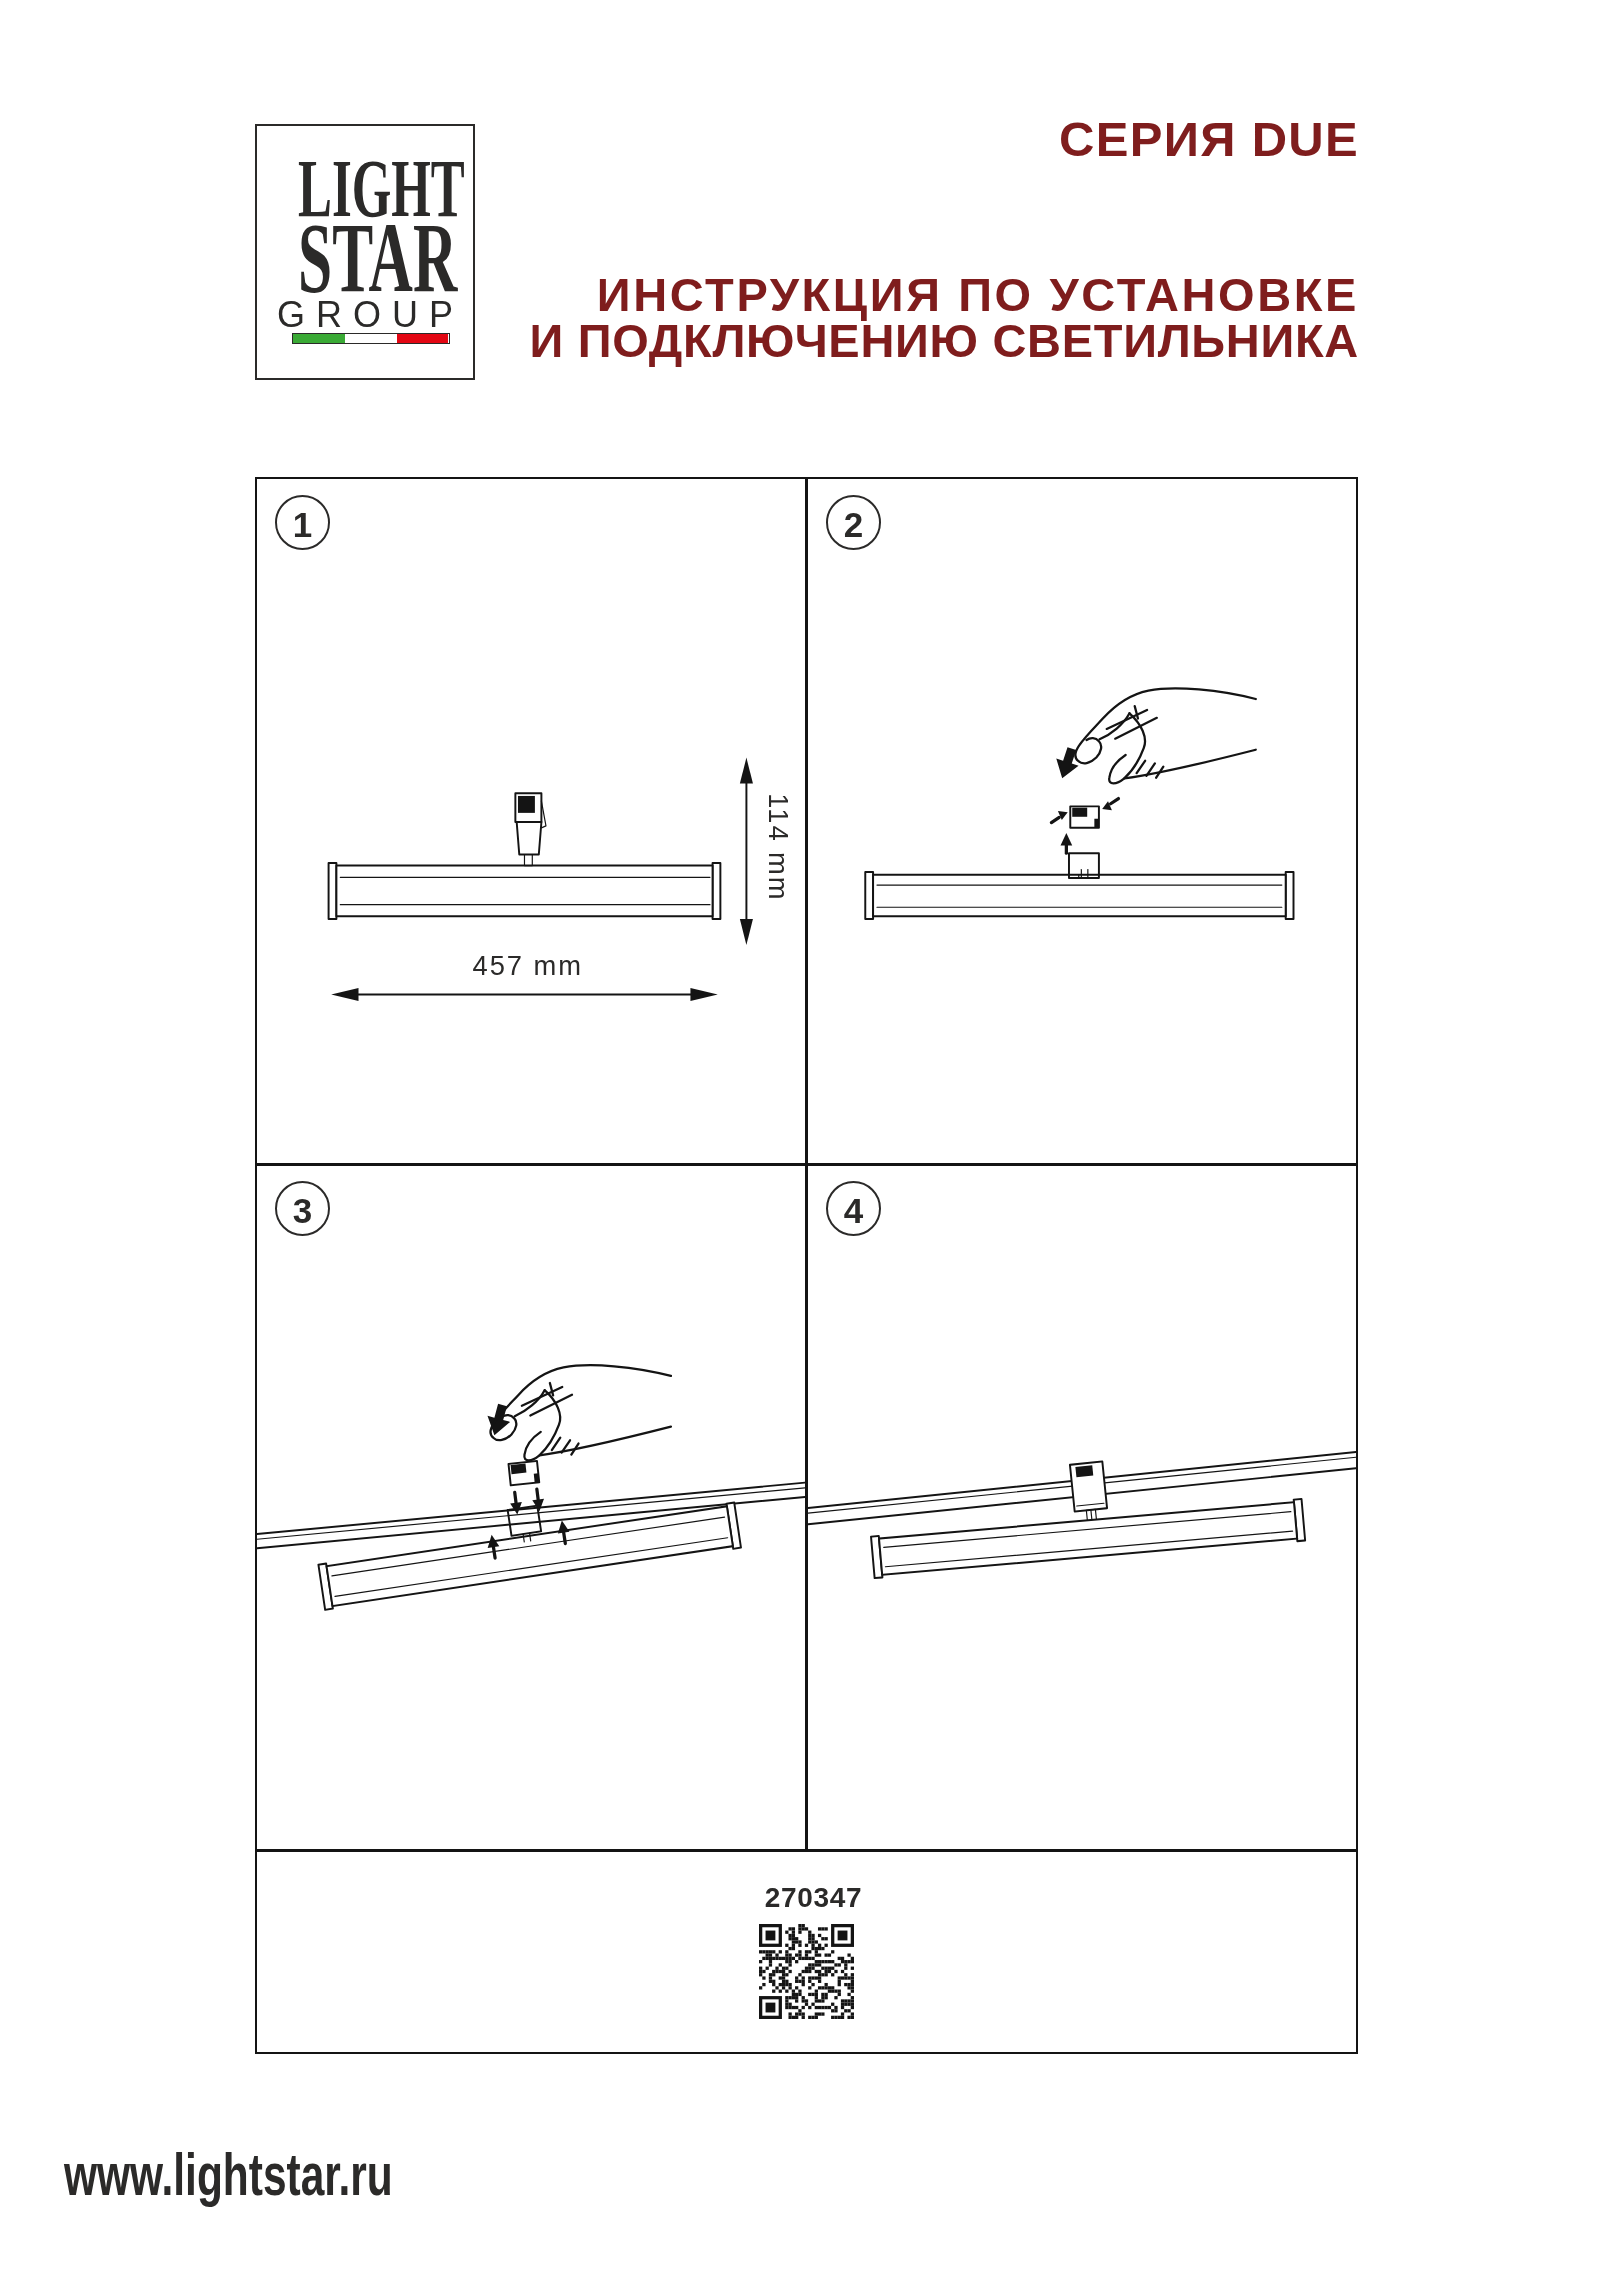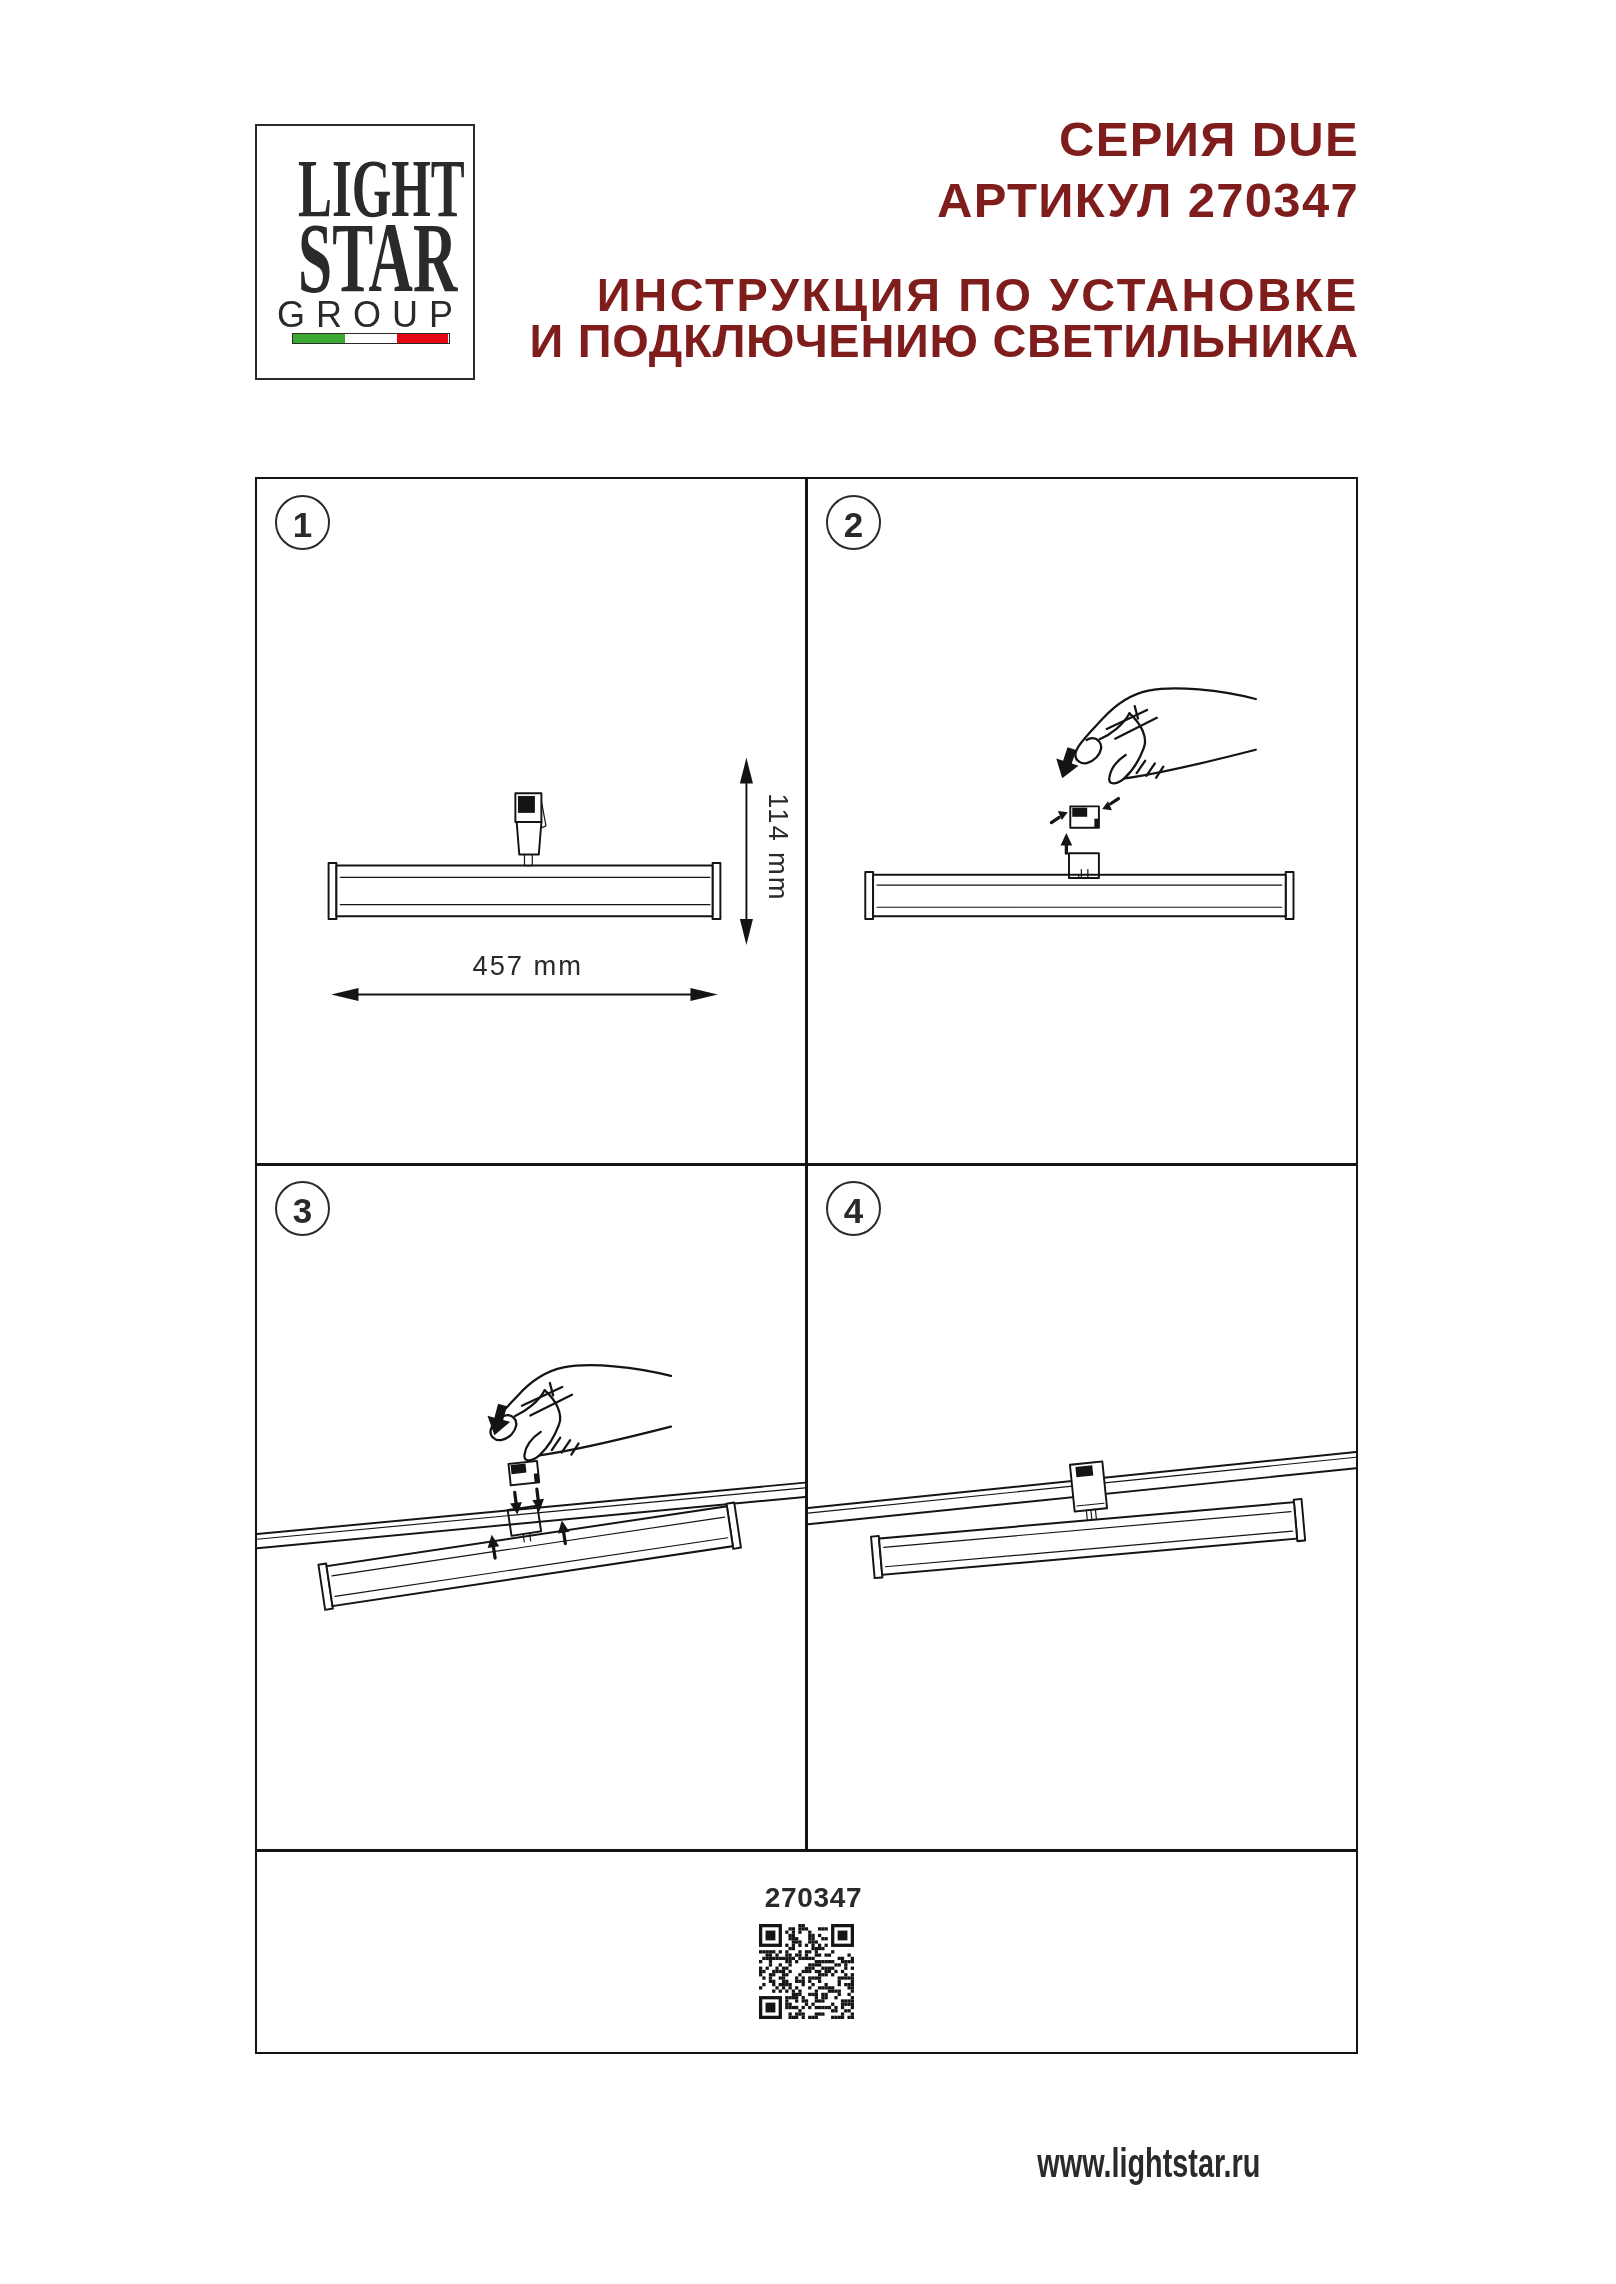--- a/index.html
+++ b/index.html
@@ -60,40 +60,39 @@
   .ln .wfill{fill:#ffffff;}
   .hand path{stroke:#141414;stroke-width:3.5;fill:none;stroke-linecap:round;stroke-linejoin:round;}
   text.dim{font-family:"Liberation Sans",sans-serif;fill:#2b2a29;font-size:42px;letter-spacing:3px;stroke:none;}
 
   
   .footer-cell{left:0;top:1372px;width:1113px;height:201px;text-align:center;}
   .footer-article{position:absolute;top:31px;width:100%;font-size:28px;font-weight:700;letter-spacing:0.7px;color:#2b2a29;}
   .qr-wrap{position:absolute;top:73px;left:502px;width:95px;height:95px;}
 
   
-  .website{left:0;top:2141px;width:1304px;text-align:right;font-size:40px;font-weight:700;color:#2b2a29;}
+  .website{left:0;top:2141px;width:1304px;text-align:left;font-size:59px;font-weight:700;color:#2b2a29;}
   .website span{display:inline-block;transform:scaleX(0.72);transform-origin:center;}
 </style>
 </head>
 <body>
 
 <div class="abs logo-box">
   <div class="logo-line logo-light">LIGHT</div>
   <div class="logo-line logo-star">STAR</div>
   <div class="logo-line logo-group">GROUP</div>
   <div class="abs flag">
     <div class="flag-green"></div>
     <div class="flag-white"></div>
     <div class="flag-red"></div>
   </div>
 </div>
 
 <div class="abs title-block">
   <div class="title-line t-series">СЕРИЯ DUE</div>
-  <div class="title-line t-article">АРТИКУЛ 270347</div>
   <div class="title-line t-instr1">ИНСТРУКЦИЯ ПО УСТАНОВКЕ</div>
   <div class="title-line t-instr2">И ПОДКЛЮЧЕНИЮ СВЕТИЛЬНИКА</div>
 </div>
 
 <div class="abs grid">
   <div class="abs vdiv"></div>
   <div class="abs hdiv1"></div>
   <div class="abs hdiv2"></div>
 
   <div class="abs panel p1">

